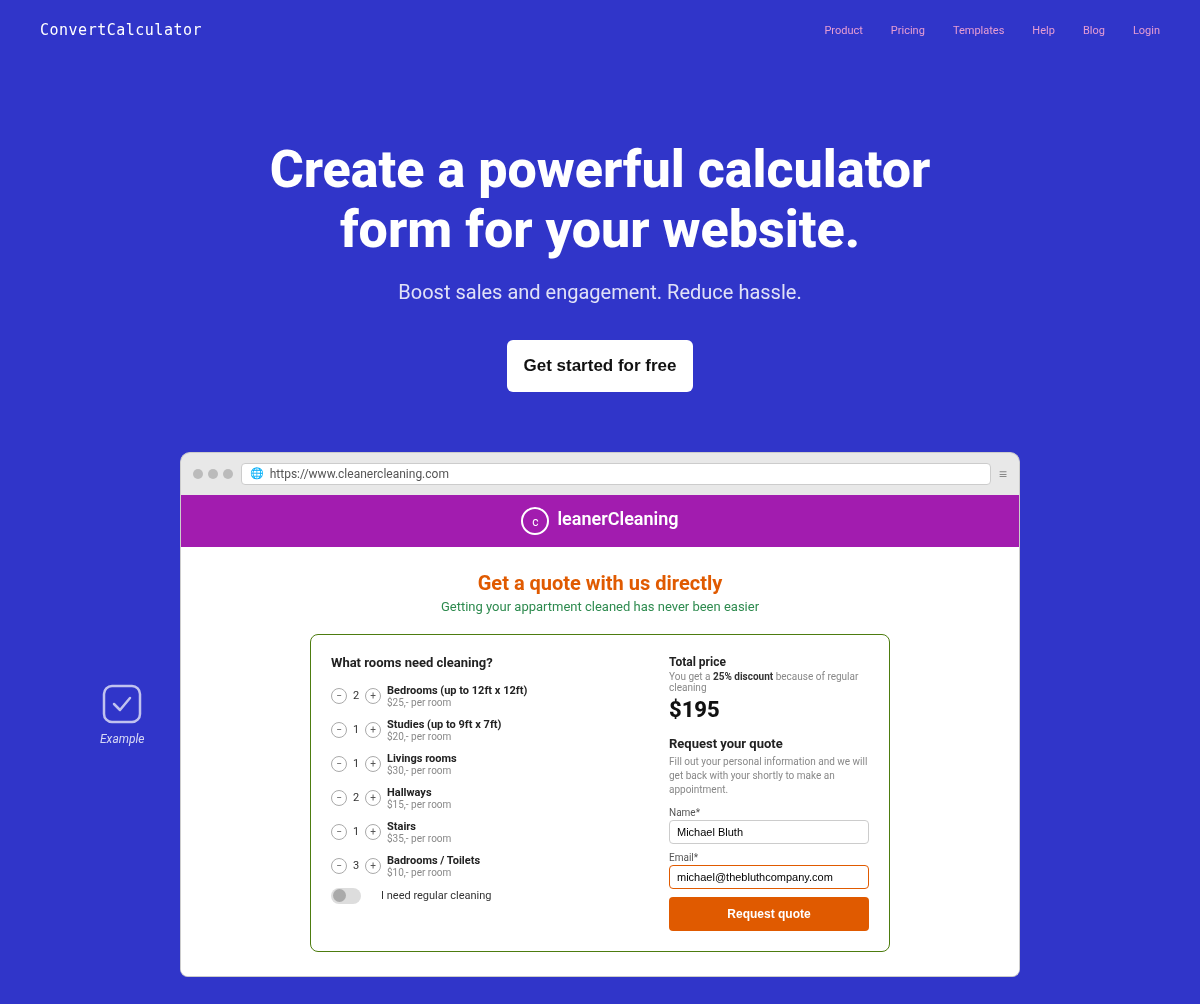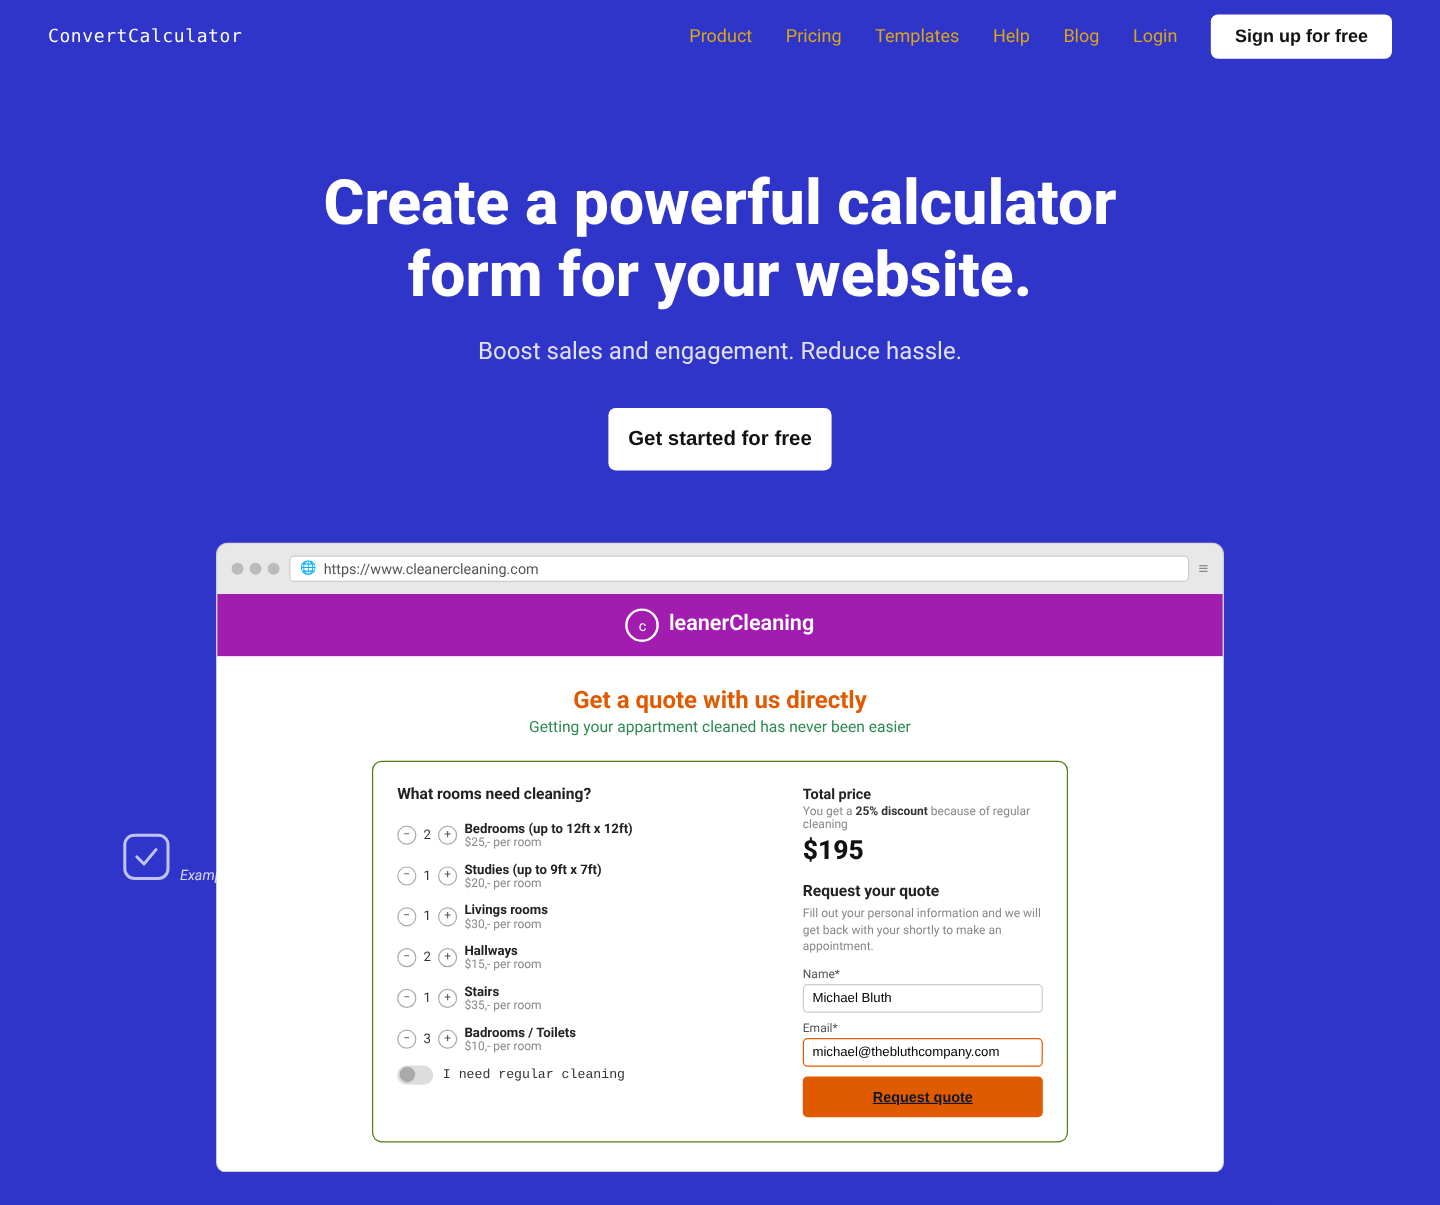--- a/index.html
+++ b/index.html
@@ -20,23 +20,23 @@
       font-family: monospace;
       letter-spacing: 0.5px;
       white-space: nowrap;
     }
     .nav-links {
       display: flex;
       align-items: center;
       gap: 28px;
     }
     .nav-link {
-      color: #eab308;
+      color: #f9a8d4;
       text-decoration: none;
-      font-size: 15px;
+      font-size: 11px;
       opacity: 0.9;
     }
     .nav-signup {
       background: #fff;
       color: #111;
       border: 2px solid #fff;
       border-radius: 6px;
       padding: 8px 18px;
       font-size: 15px;
       font-weight: 600;
@@ -209,23 +209,22 @@
       min-width: 10px;
       text-align: center;
     }
     .demo-room-info { flex: 1; }
     .demo-room-name { font-size: 11px; font-weight: 700; color: #222; }
     .demo-room-price { font-size: 10px; color: #888; }
 
     .demo-toggle-row {
       display: flex;
       align-items: center;
-      gap: 8px;
+      gap: 20px;
       margin-top: 10px;
-      font-family: Liberation Mono, monospace;
     }
     .demo-toggle {
       width: 30px; height: 16px;
       background: #ddd;
       border-radius: 8px;
       position: relative;
     }
     .demo-toggle-knob {
       width: 13px; height: 13px;
       background: #aaa;
@@ -250,38 +249,37 @@
       padding: 5px 7px;
       font-size: 11px;
       margin-bottom: 8px;
     }
     .demo-input-active {
       border-color: #e05a00;
     }
     .demo-submit {
       width: 100%;
       background: #e05a00;
-      color: #0f172a;
+      color: #ffffff;
       border: none;
       border-radius: 4px;
       padding: 10px;
       font-size: 12px;
       font-weight: 600;
       cursor: pointer;
-      text-decoration: underline;
     }
 
     
     .example-label {
       position: absolute;
       left: -60px;
       top: 50%;
       transform: translateY(-50%);
       display: flex;
-      flex-direction: row;
+      flex-direction: column;
       align-items: flex-end;
       gap: 6px;
     }
     .example-icon {
       width: 44px; height: 44px;
     }
     .example-text {
       color: rgba(255,255,255,0.8);
       font-size: 12px;
       font-style: italic;
@@ -297,21 +295,20 @@
 
 <nav>
   <span class="nav-logo">ConvertCalculator</span>
   <div class="nav-links">
     <a class="nav-link" href="#">Product</a>
     <a class="nav-link" href="#">Pricing</a>
     <a class="nav-link" href="#">Templates</a>
     <a class="nav-link" href="#">Help</a>
     <a class="nav-link" href="#">Blog</a>
     <a class="nav-link" href="#">Login</a>
-    <button class="nav-signup">Sign up for free</button>
   </div>
 </nav>
 
 <section class="hero">
   <h1 class="hero-title">Create a powerful calculator form for your website.</h1>
   <p class="hero-subtitle">Boost sales and engagement. Reduce hassle.</p>
   <button class="hero-cta">Get started for free</button>
 </section>
 
 <div class="browser-wrapper">

